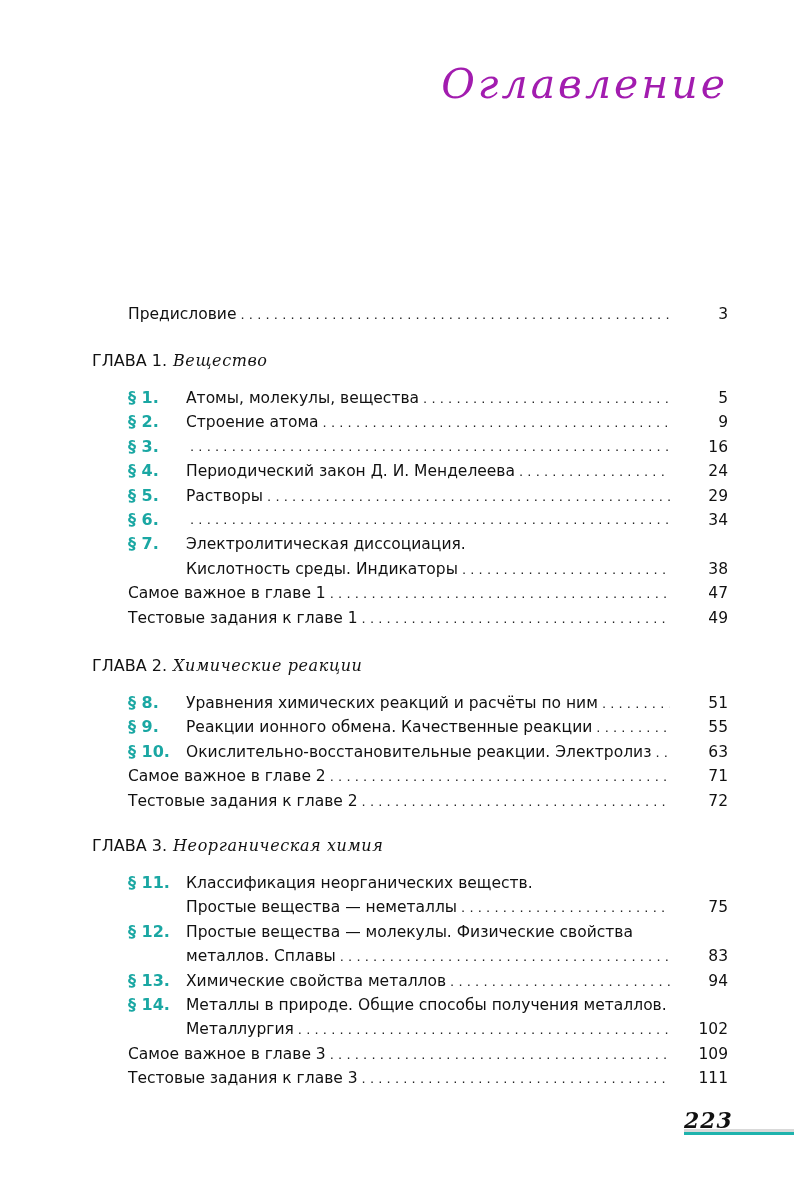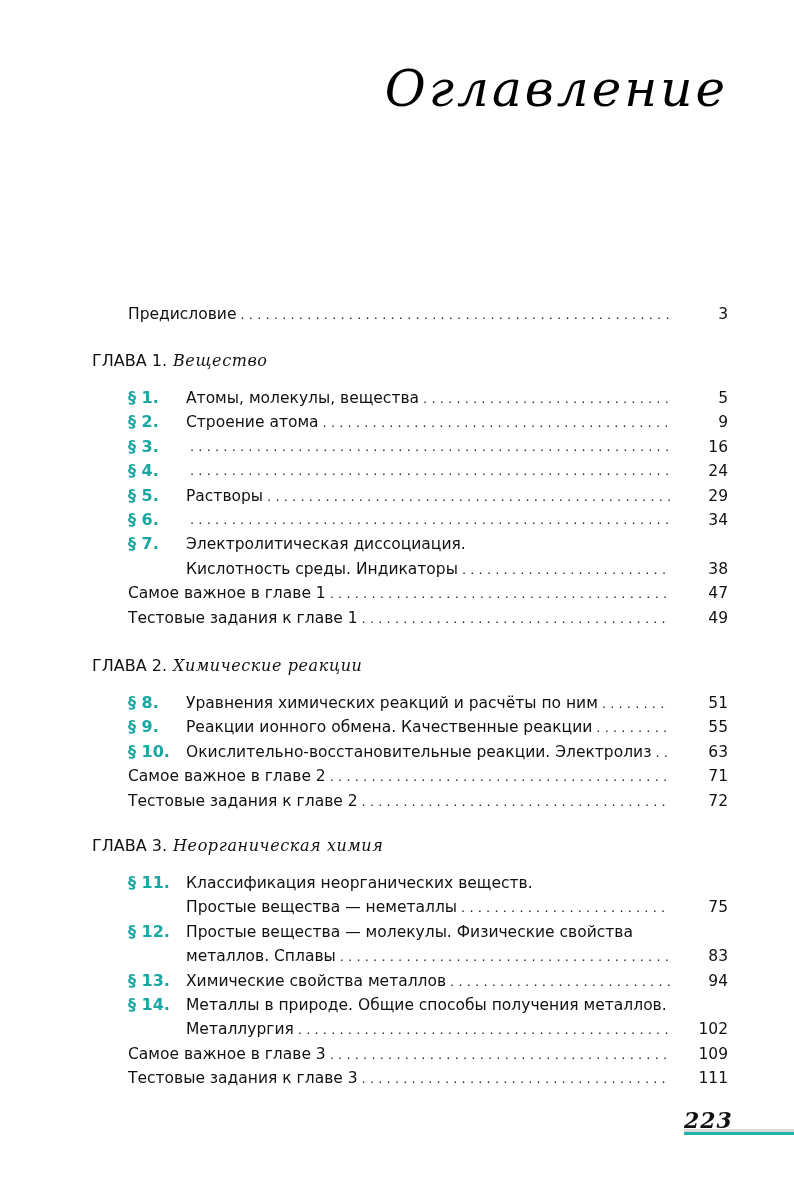--- a/index.html
+++ b/index.html
@@ -3,21 +3,21 @@
   <meta charset="utf-8">
   <style>
     html, body { margin: 0; padding: 0; background: #ffffff; }
     body {
       width: 794px; height: 1191px; position: relative; overflow: hidden;
       font-family: "DejaVu Sans", sans-serif; color: #111;
     }
     .title {
       position: absolute; right: 66px; top: 60px;
       font-family: "DejaVu Serif", serif; font-style: italic;
-      font-size: 50px; letter-spacing: 3px; color: #000000; margin: 0; font-weight: normal;
+      font-size: 41px; letter-spacing: 3px; color: #a21caf; margin: 0; font-weight: normal;
     }
     .toc { position: absolute; left: 0; top: 0; width: 794px; }
     .row {
       position: absolute; display: flex; align-items: baseline;
       font-size: 15.5px; line-height: 22px; white-space: nowrap;
     }
     .row .text { white-space: nowrap; }
     .row .leader {
       flex: 1; overflow: hidden; white-space: nowrap; margin: 0 6px 0 4px;
       letter-spacing: 4.2px; color: #222; font-size: 13px;
@@ -75,20 +75,21 @@
     </div>
     <span class="sec" style="top: 435.8px;">§ 3.</span>
     <div class="row" style="top: 435.8px; left: 186px; width: 542px;">
       <span style="flex: 1 1 0%; display: flex; padding-right: 52px; overflow: hidden;">
         <span class="leader">........................................................................................................................................................................................................</span>
       </span>
       <span class="page">16</span>
     </div>
     <span class="sec" style="top: 460.2px;">§ 4.</span>
     <div class="row" style="top: 460.2px; left: 186px; width: 542px;">
+      <span class="text">Периодический закон Д. И. Менделеева</span>
       <span style="flex: 1 1 0%; display: flex; padding-right: 52px; overflow: hidden;">
         <span class="leader">........................................................................................................................................................................................................</span>
       </span>
       <span class="page">24</span>
     </div>
     <span class="sec" style="top: 484.6px;">§ 5.</span>
     <div class="row" style="top: 484.6px; left: 186px; width: 542px;">
       <span class="text">Растворы</span>
       <span style="flex: 1 1 0%; display: flex; padding-right: 52px; overflow: hidden;">
         <span class="leader">........................................................................................................................................................................................................</span>

